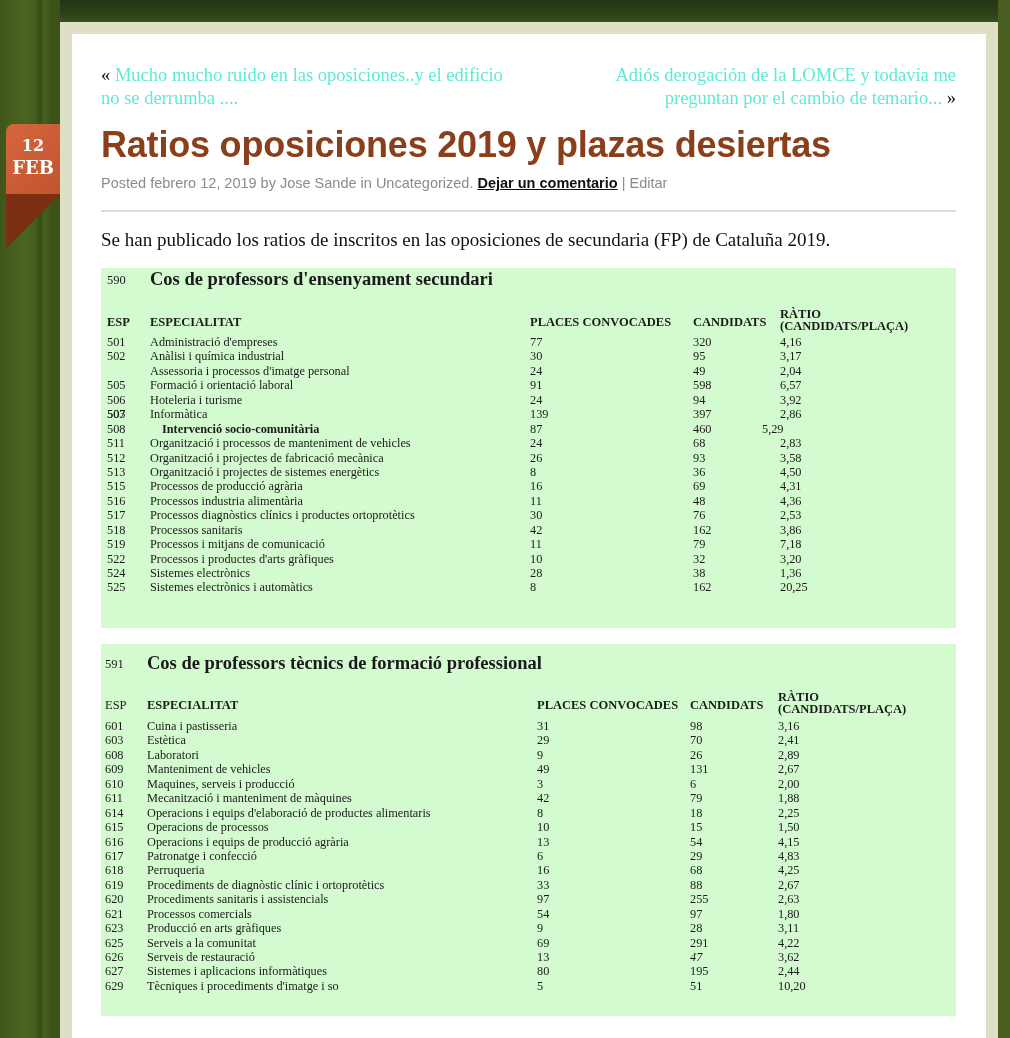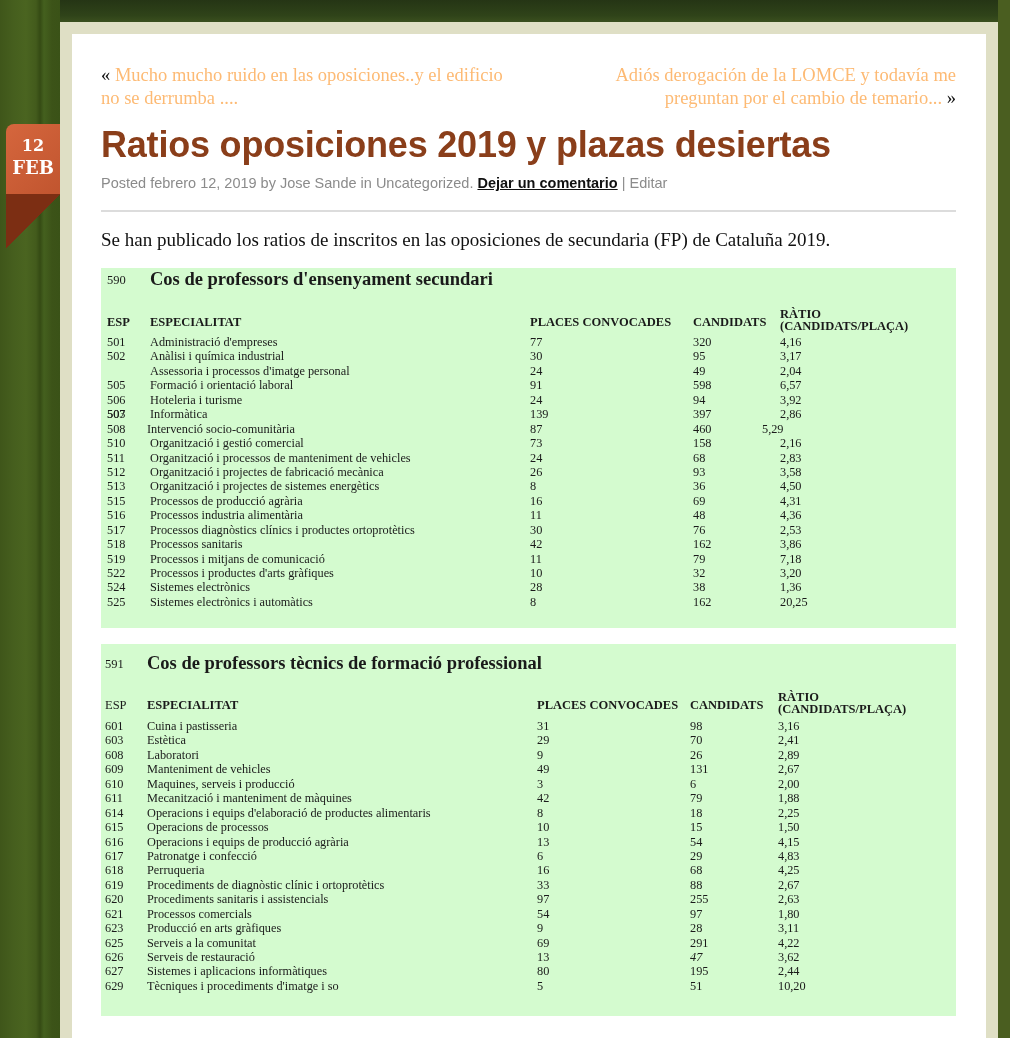--- a/index.html
+++ b/index.html
@@ -25,21 +25,21 @@
     background: #dfdfc5;
   }
   .content {
     position: absolute; left: 72px; top: 34px; width: 914px; height: 1004px;
     background: #ffffff;
   }
   .nav { position: absolute; top: 64px; font-size: 18.5px; line-height: 23px; color: #8a3a14; }
   .nav-prev { left: 101px; width: 420px; }
   .nav-next { left: 560px; width: 396px; text-align: right; }
   .nav .arrow { color: #111; }
-  .nav a { color: #fdba74; text-decoration: none; }
+  .nav a { color: #5eead4; text-decoration: none; }
 
   .date-badge {
     position: absolute; left: 6px; top: 124px; width: 54px; height: 70px;
     background: linear-gradient(135deg, #d5663d 0%, #c1552f 100%);
     border-radius: 8px 0 0 0;
     color: #fff; text-align: center; font-family: "DejaVu Serif", serif; font-weight: bold;
   }
   .date-badge .day { display: block; font-size: 16px; margin-top: 12px; }
   .date-badge .mon { display: block; font-size: 18px; margin-top: 2px; }
   .date-fold2 {
@@ -163,31 +163,24 @@
       </div>
       <div class="row">
         <span style="left: 6px;">507</span>
         <span style="left: 49px;">Informàtica</span>
         <span style="left: 429px;">139</span>
         <span style="left: 592px;">397</span>
         <span style="left: 679px;">2,86</span>
       </div>
       <div class="row">
         <span style="left: 6px;">508</span>
-        <span style="left: 46px;">Intervenció socio-comunitària</span>
+        <span style="left: 61px; font-weight: bold;">Intervenció socio-comunitària</span>
         <span style="left: 429px;">87</span>
         <span style="left: 592px;">460</span>
         <span style="left: 661px;">5,29</span>
-      </div>
-      <div class="row">
-        <span style="left: 6px;">510</span>
-        <span style="left: 49px;">Organització i gestió comercial</span>
-        <span style="left: 429px;">73</span>
-        <span style="left: 592px;">158</span>
-        <span style="left: 679px;">2,16</span>
       </div>
       <div class="row">
         <span style="left: 6px;">511</span>
         <span style="left: 49px;">Organització i processos de manteniment de vehicles</span>
         <span style="left: 429px;">24</span>
         <span style="left: 592px;">68</span>
         <span style="left: 679px;">2,83</span>
       </div>
       <div class="row">
         <span style="left: 6px;">512</span>

